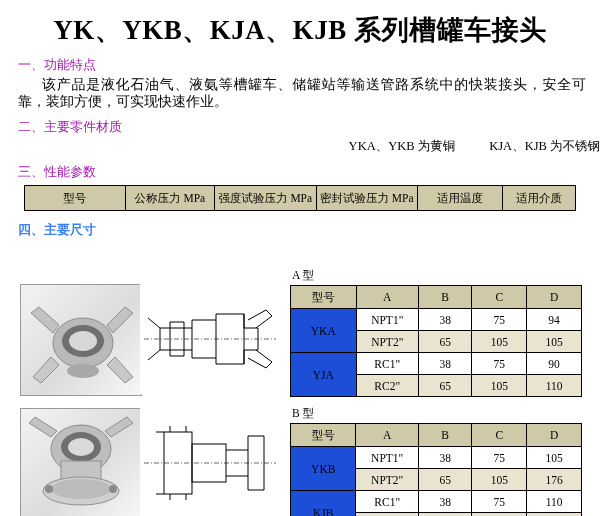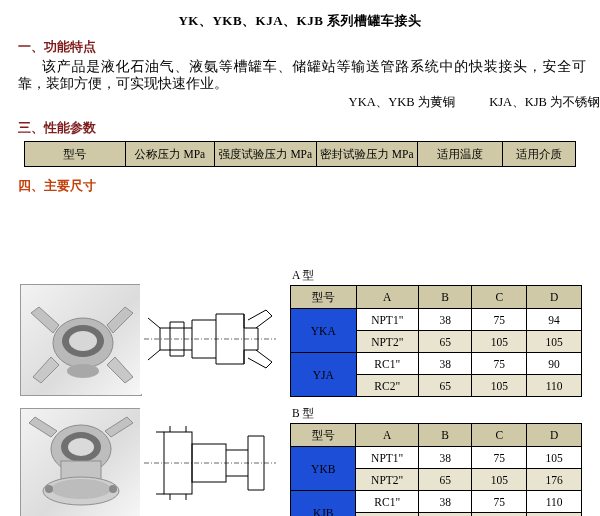--- a/index.html
+++ b/index.html
@@ -8,30 +8,30 @@
     background:#ffffff;
     font-family:"Liberation Serif", serif;
     color:#000;
     position:relative;
     overflow:hidden;
   }
   .page{position:relative;width:600px;height:516px;}
 
   .title{
     text-align:center;
-    font-size:13px;
+    font-size:27px;
     font-weight:bold;
     letter-spacing:0.5px;
     margin-top:12px;
     font-family:"Liberation Serif", serif;
   }
 
   .sec-head{
-    color:#7f1d1d;
-    font-weight:bold;
+    color:#a21caf;
+    font-weight:normal;
     font-size:13px;
     margin:8px 0 2px 18px;
   }
   .para{
     font-size:14px;
     line-height:17px;
     margin:0 14px 0 18px;
     text-indent:24px;
     text-align:justify;
   }
@@ -60,21 +60,21 @@
   }
   .spec thead th{
     background:#cfc9a8;
     font-size:11.5px;
     height:22px;
   }
   .spec tr.alt td{background:#e8e4cf;}
 
   
   .dim-label{
-    color:#c2410c;
+    color:#3b82f6;
     font-weight:bold;
     font-size:13px;
     margin:10px 0 4px 18px;
   }
 
   .photos{position:absolute;left:20px;top:272px;}
   .photo{
     width:120px;height:110px;
     border:1px solid #999;
     background:linear-gradient(135deg,#f3f3f3 0%,#dcdcdc 55%,#f7f7f7 100%);
@@ -109,20 +109,21 @@
 </head>
 <body>
 
 <div class="page">
 
   <div class="title">YK、YKB、KJA、KJB 系列槽罐车接头</div>
 
   <div class="sec-head">一、功能特点</div>
   <div class="para">该产品是液化石油气、液氨等槽罐车、储罐站等输送管路系统中的快装接头，安全可靠，装卸方便，可实现快速作业。</div>
 
+  <div class="sec-head">二、主要零件材质</div>
   <div class="plain">
     <span>YKA、YKB 为黄铜</span><span class="gap"></span><span>KJA、KJB 为不锈钢</span>
   </div>
 
   <div class="sec-head">三、性能参数</div>
 
   <table class="spec">
     <thead>
       <tr>
         <th style="width:105px">型号</th>

